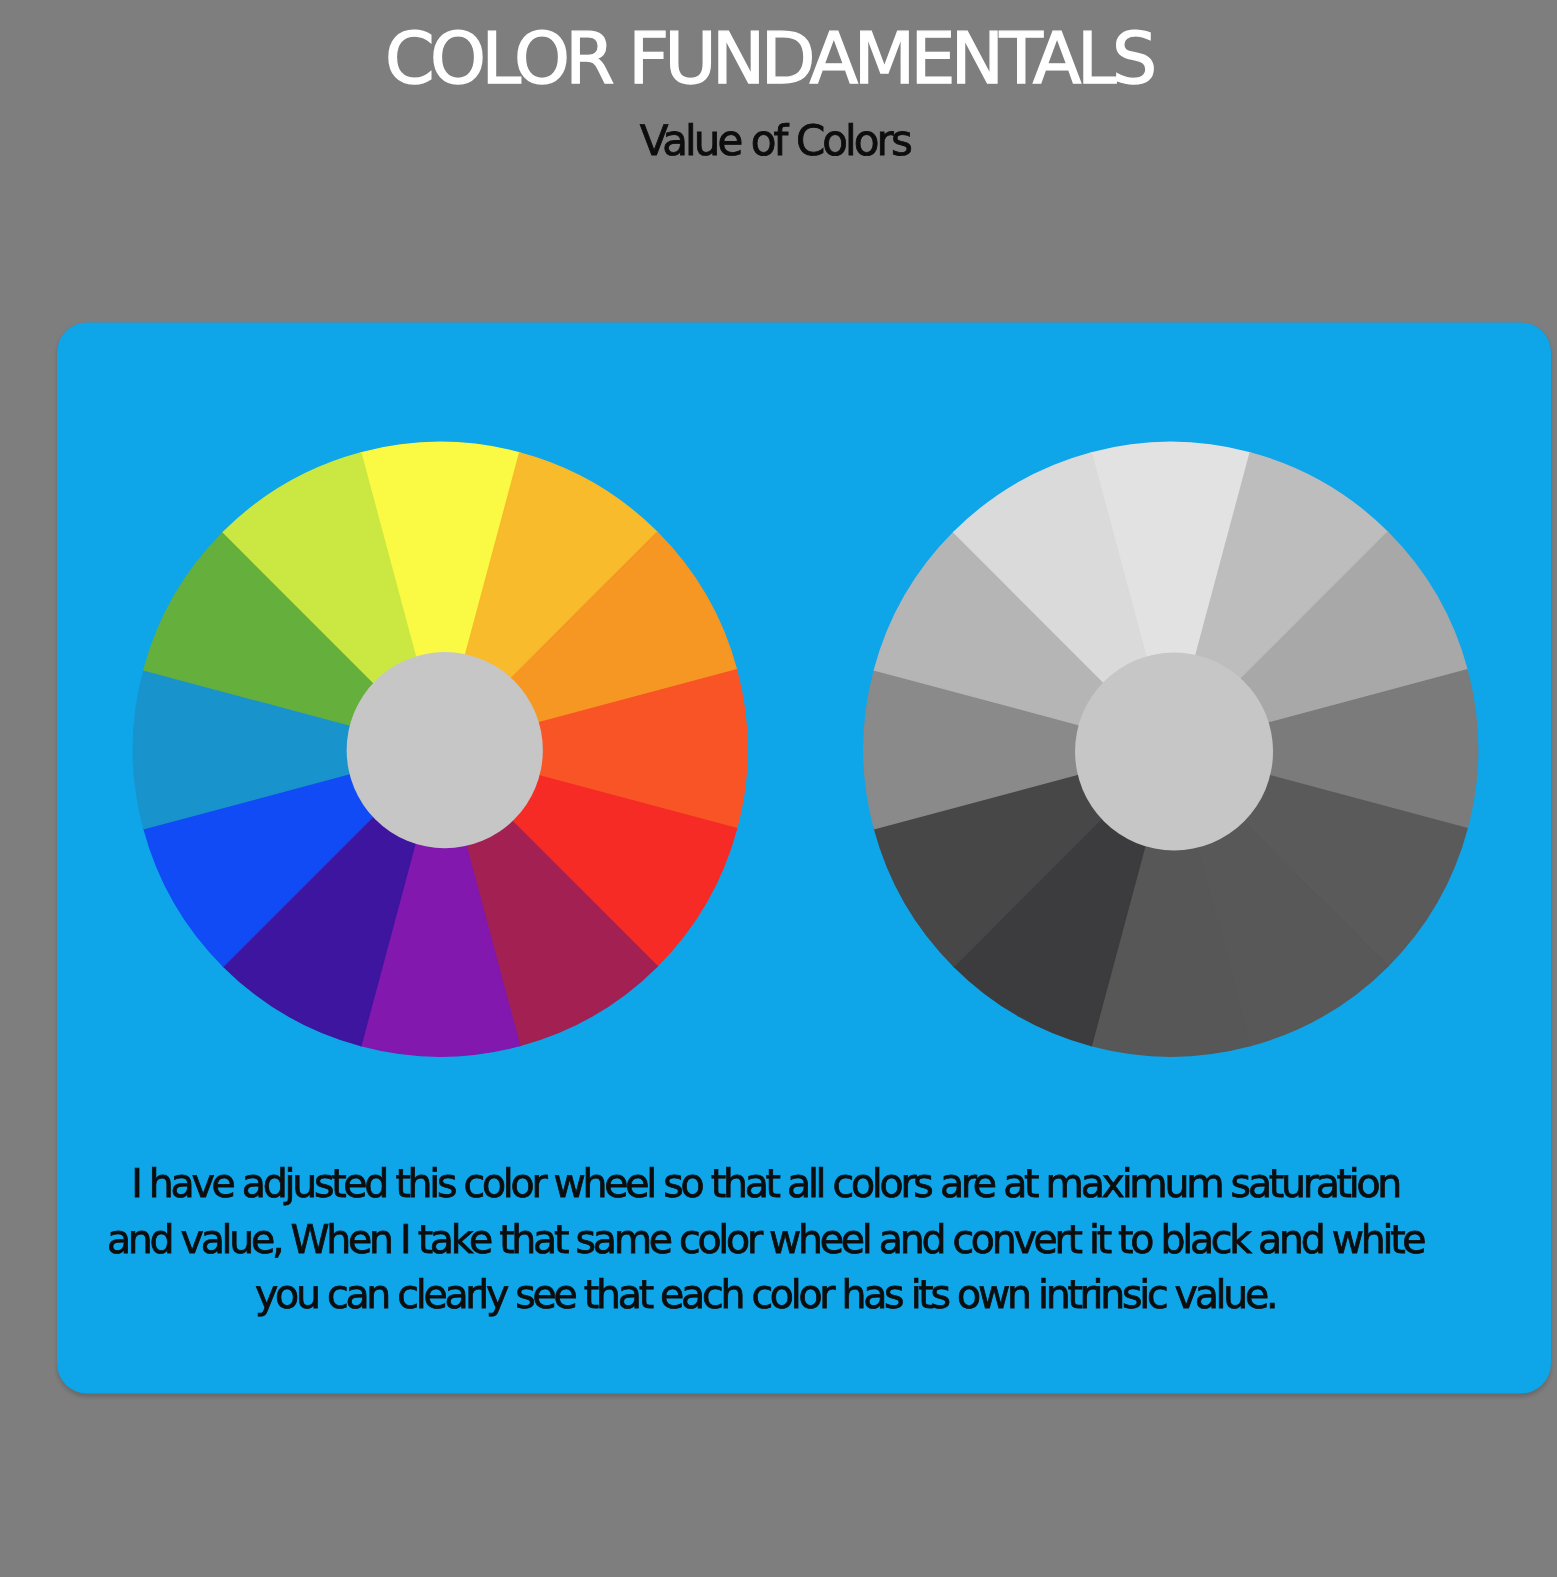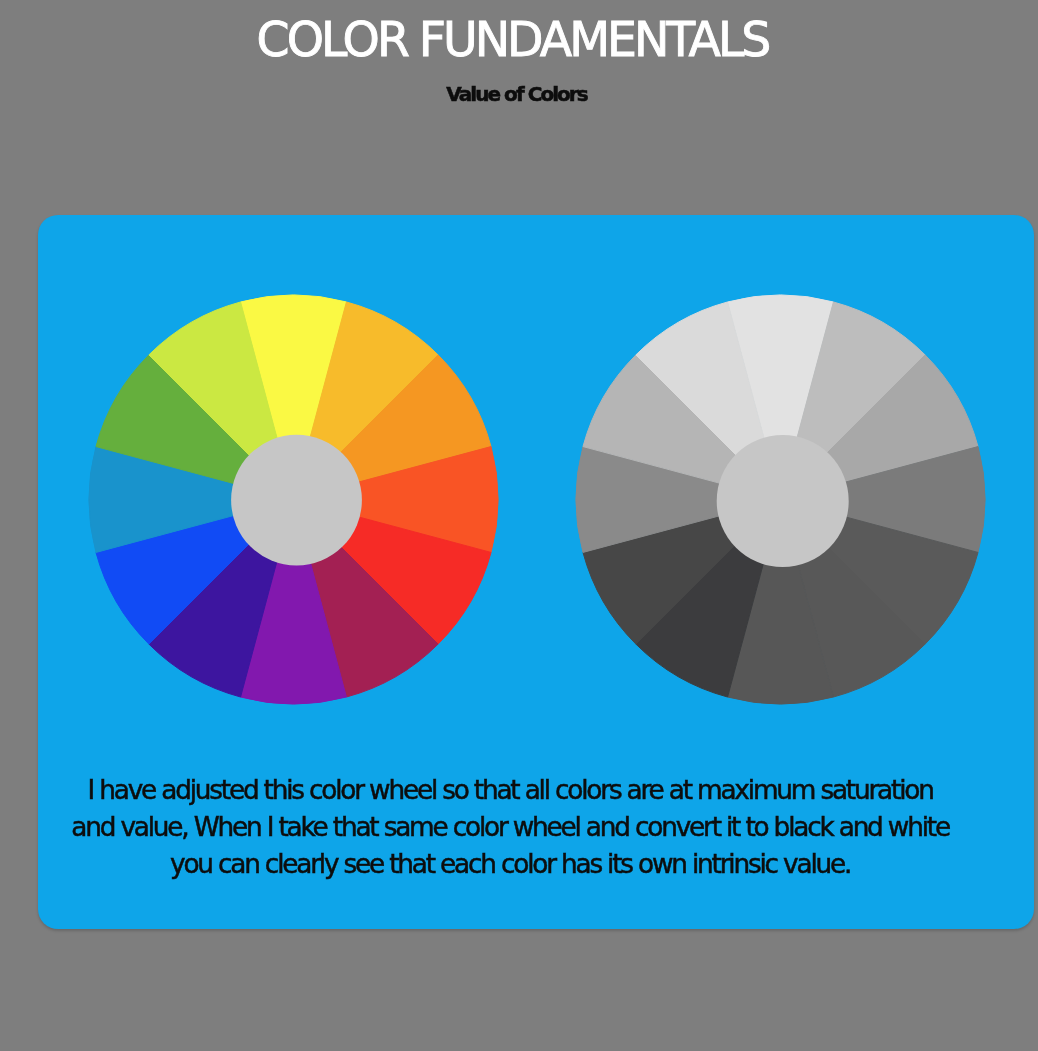--- a/index.html
+++ b/index.html
@@ -15,21 +15,21 @@
   .title{
     position:absolute;left:0;top:10px;width:996px;text-align:center;
     text-indent:-3.03px;
     color:#FFFFFF;font-size:47.4px;font-weight:400;letter-spacing:-3.03px;
     line-height:60px;white-space:nowrap;
     -webkit-text-stroke:0.9px #FFFFFF;
     transform:translateZ(0);
   }
   .subtitle{
     position:absolute;left:0;top:77px;width:1003px;text-align:center;text-indent:-1.95px;
-    color:#0D0D0D;font-size:20px;font-weight:700;line-height:34px;letter-spacing:-1.95px;
+    color:#0D0D0D;font-size:28px;font-weight:400;line-height:34px;letter-spacing:-1.95px;
     white-space:nowrap;-webkit-text-stroke:0.55px #0D0D0D;
     transform:translateZ(0);
   }
   .card{
     position:absolute;left:21.7px;top:214.7px;width:996.1px;height:714.6px;
     background:#0ea5e9;border-radius:20px;
     box-shadow:0 2px 3px rgba(0,0,0,0.17);
   }
   .wheel{position:absolute;top:77px;}
   .wheel.left{left:48px;}

